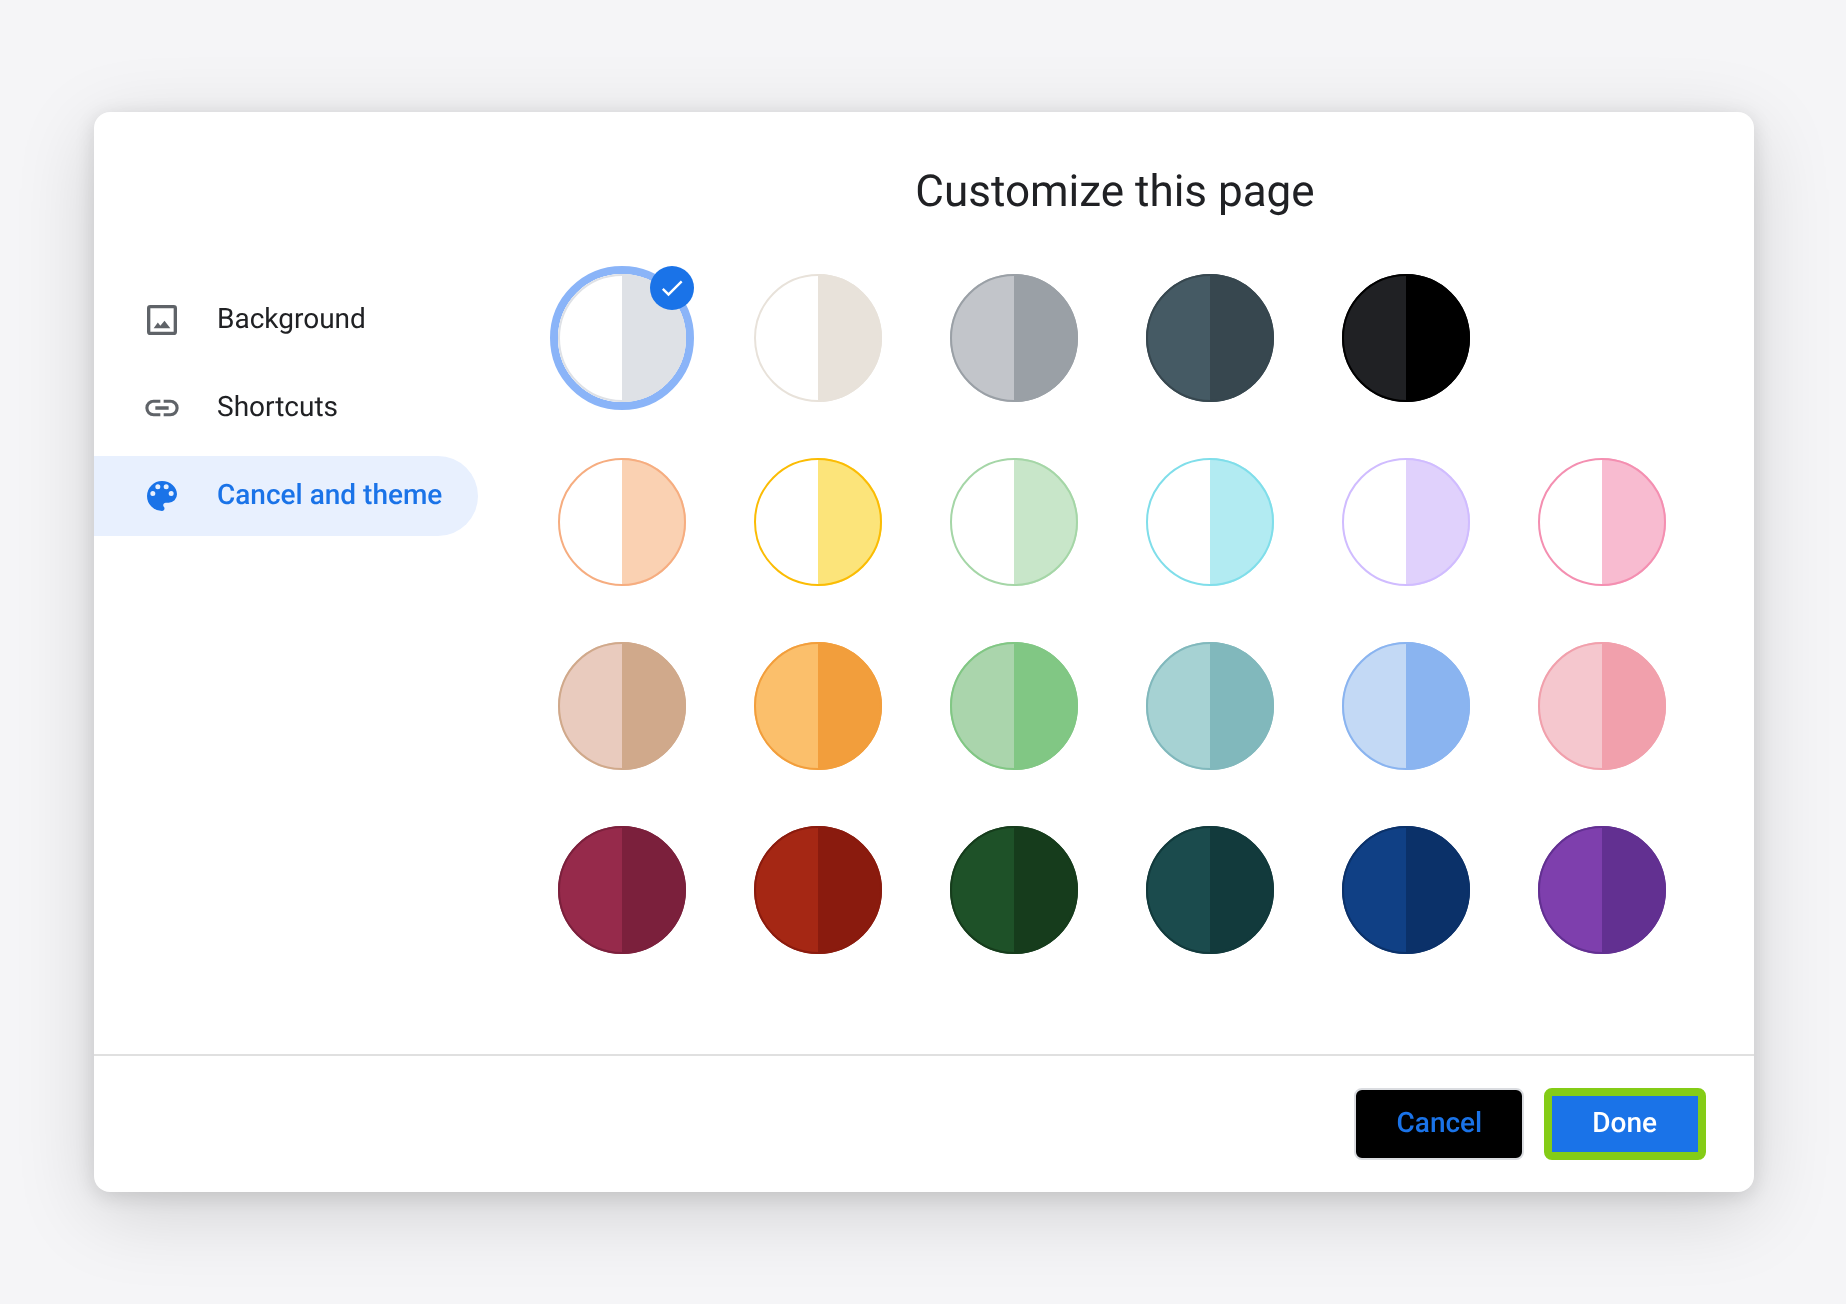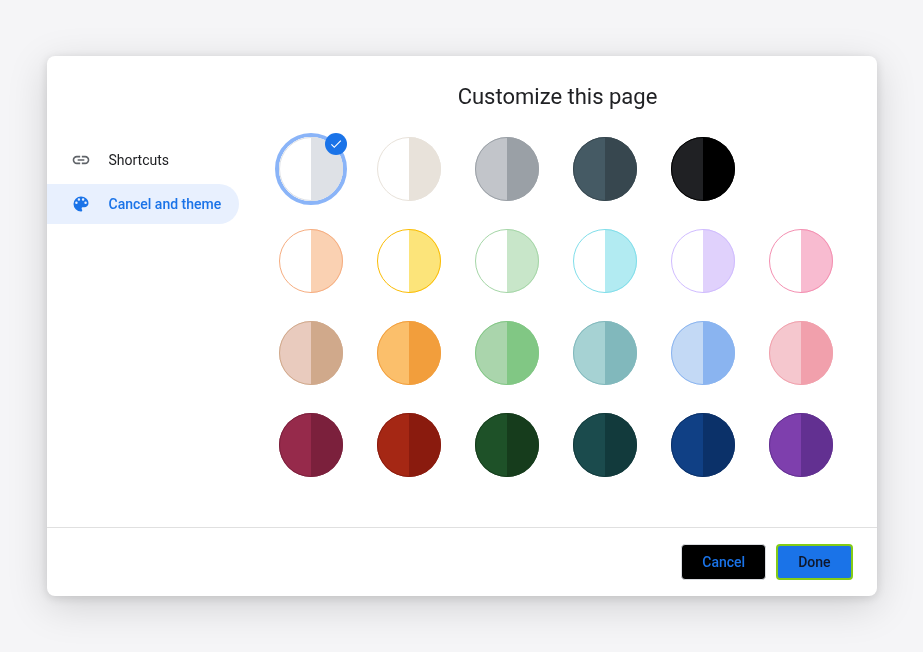--- a/index.html
+++ b/index.html
@@ -149,30 +149,38 @@
     display: inline-flex;
     align-items: center;
   }
   .btn-cancel {
     background: #000000;
     border: 1px solid #dadce0;
     color: #1a73e8;
   }
   .btn-done {
     background: #1a73e8;
-    border: 2px solid #84cc16;
-    color: #0f172a;
+    border: 4px solid #84cc16;
+    color: #ffffff;
   }
 </style>
 </head>
 <body>
 
 <div class="dialog">
   <div class="body">
     <nav class="sidebar">
+        <div class="sidebar-item">
+          <span class="icon">
+            <svg viewBox="0 0 24 24">
+              <path d="M19 3H5a2 2 0 0 0-2 2v14a2 2 0 0 0 2 2h14a2 2 0 0 0 2-2V5a2 2 0 0 0-2-2zm0 16H5V5h14v14zm-5.5-6.5l-2.5 3-1.5-2L7 17h10l-3.5-4.5z"></path>
+            </svg>
+          </span>
+          <span>Background</span>
+        </div>
         <div class="sidebar-item">
           <span class="icon">
             <svg viewBox="0 0 24 24">
               <path d="M3.9 12c0-1.71 1.39-3.1 3.1-3.1h4V7H7a5 5 0 0 0 0 10h4v-1.9H7c-1.71 0-3.1-1.39-3.1-3.1zM8 13h8v-2H8v2zm9-6h-4v1.9h4c1.71 0 3.1 1.39 3.1 3.1s-1.39 3.1-3.1 3.1h-4V17h4a5 5 0 0 0 0-10z"></path>
             </svg>
           </span>
           <span>Shortcuts</span>
         </div>
         <div class="sidebar-item active">
           <span class="icon">

